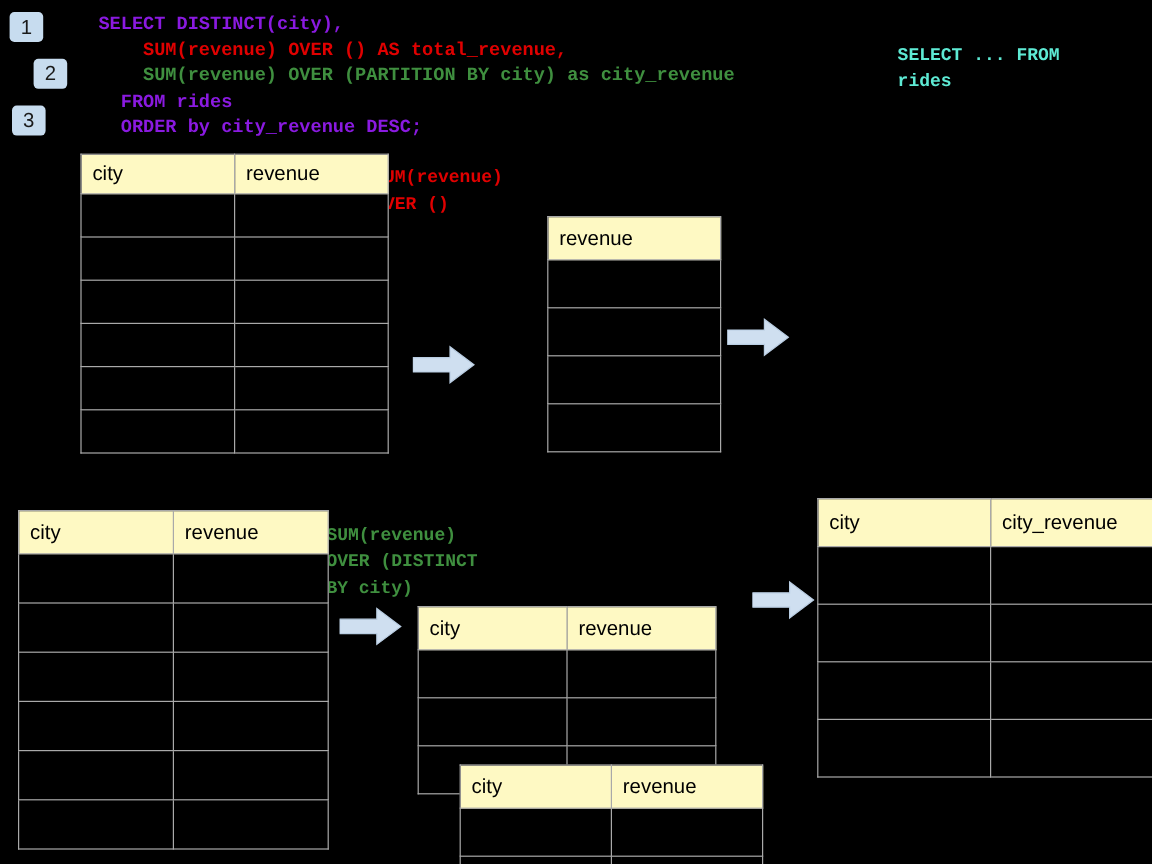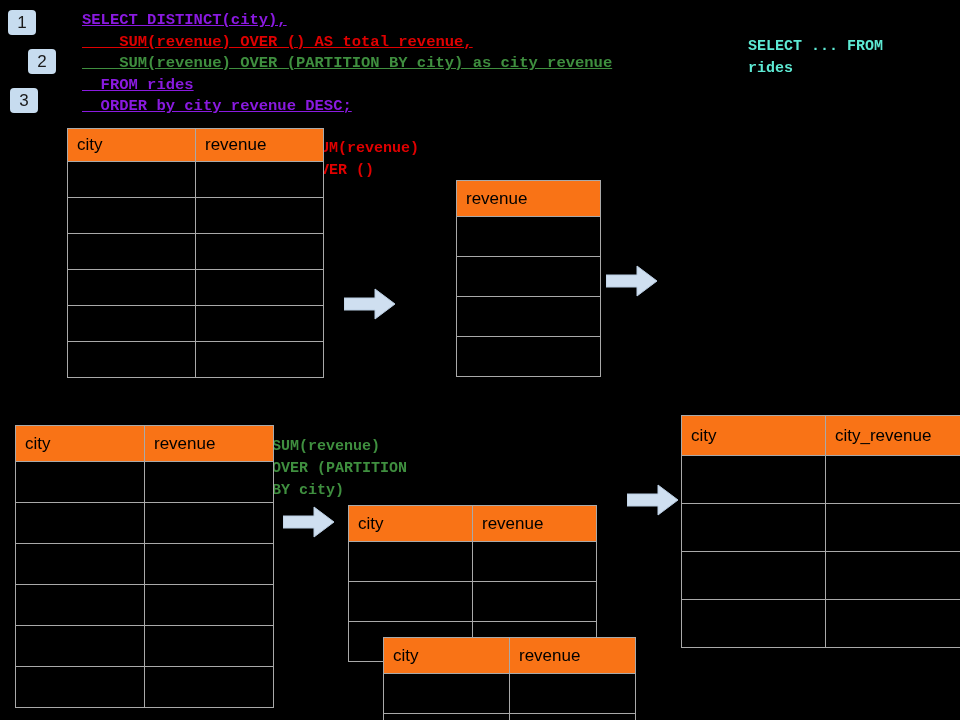--- a/index.html
+++ b/index.html
@@ -34,21 +34,21 @@
 
   
   .sql-block {
     position: absolute;
     font-family: "Liberation Mono", monospace;
     font-size: 15.5px;
     font-weight: bold;
     line-height: 21.5px;
     white-space: pre;
   }
-  .sql-line { white-space: pre; text-decoration: underline; }
+  .sql-line { white-space: pre; }
 
   
   .annot {
     position: absolute;
     font-family: "Liberation Mono", monospace;
     font-size: 15px;
     font-weight: bold;
     line-height: 22px;
     white-space: pre;
   }
@@ -59,21 +59,21 @@
     border-collapse: collapse;
     table-layout: fixed;
     background: #000000;
   }
   .tbl td {
     border: 1px solid #a9a9a9;
     background: #000000;
     padding: 0;
   }
   .tbl td.hdr {
-    background: #f97316;
+    background: #fef9c3;
     color: #000000;
     font-family: "Liberation Sans", sans-serif;
     font-size: 17px;
     padding: 6px 0 6px 9px;
     text-align: left;
     vertical-align: middle;
     white-space: nowrap;
   }
 
   
@@ -94,21 +94,21 @@
       <div class="step-badge" style="left: 10px; top: 88px; background: rgb(199, 220, 239);">3</div>
     </div>
 
   <div class="sql-block" id="sql-block" style="left:82px; top:10px;"><div class="sql-line" style="color: rgb(138, 26, 224);">SELECT DISTINCT(city),</div><div class="sql-line" style="color: rgb(224, 0, 0);">    SUM(revenue) OVER () AS total_revenue,</div><div class="sql-line" style="color: rgb(63, 143, 63);">    SUM(revenue) OVER (PARTITION BY city) as city_revenue</div><div class="sql-line" style="color: rgb(138, 26, 224);">  FROM rides</div><div class="sql-line" style="color: rgb(138, 26, 224);">  ORDER by city_revenue DESC;</div></div>
 
   <div class="annot" id="annot-select-from" style="left: 748px; top: 36px; color: #5eead4;">SELECT ... FROM
 rides</div>
   <div class="annot" id="annot-sum-over" style="left: 311px; top: 138px; color: rgb(224, 0, 0);">SUM(revenue)
 OVER ()</div>
   <div class="annot" id="annot-sum-partition" style="left: 272px; top: 436px; color: rgb(63, 143, 63);">SUM(revenue)
-OVER (PARTITION
+OVER (DISTINCT
 BY city)</div>
 
   <div id="tables-layer">
       <table class="tbl" style="left: 67px; top: 128px; width: 236px;">
         <tbody>
           <tr style="height: 32px;">
             <td class="hdr" style="width: 118px;">city</td>
             <td class="hdr" style="width: 118px;">revenue</td>
           </tr>
           <tr style="height: 36px;">

